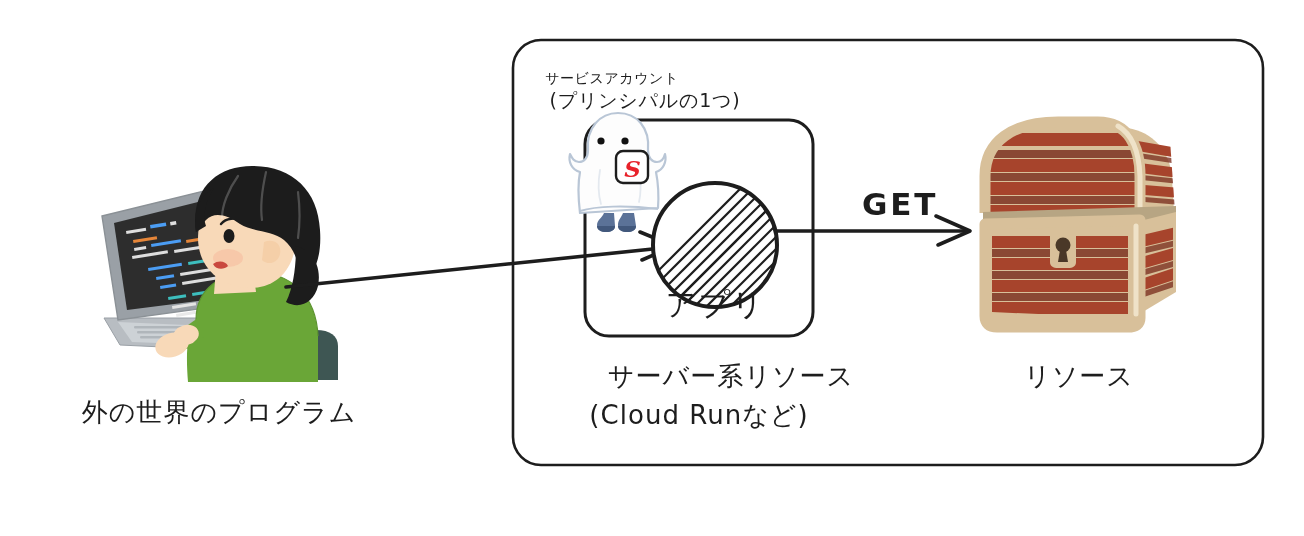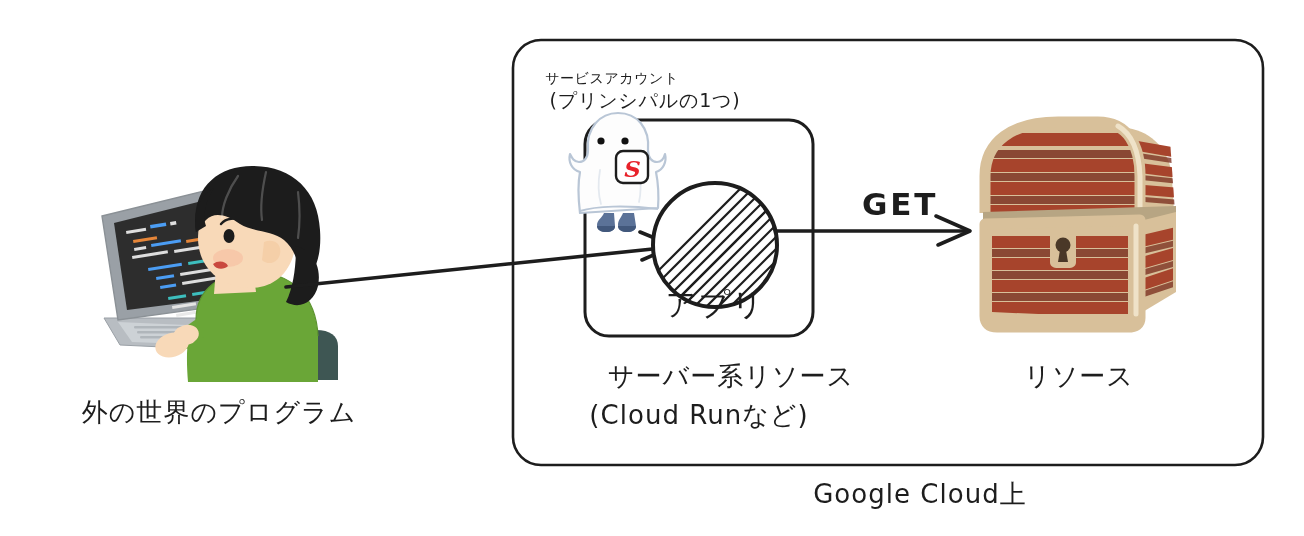--- a/index.html
+++ b/index.html
@@ -296,15 +296,14 @@
   <div class="lbl jp center" style="left:699px; top:360px; font-size:26px;margin-left:32px;">サーバー系リソース</div>
   <div class="lbl jp center" style="left:219px; top:396px; font-size:26px;">外の世界のプログラム</div>
 
   <div class="lbl jp center" style="left:699px; top:399px; font-size:26px;">(Cloud Runなど)</div>
 
 
   <div class="lbl center" style="left:884px; top:185px; font-size:31px; font-weight:700; letter-spacing:0.09em;margin-left:16px;">GET</div>
 
   <div class="lbl jp center" style="left:1079px; top:360px; font-size:26px;">リソース</div>
 
-  <div class="lbl center" style="left:920px; top:478px; font-size:26px;">Google Cloud上</div>
 
 </div>
 
 </body></html>

